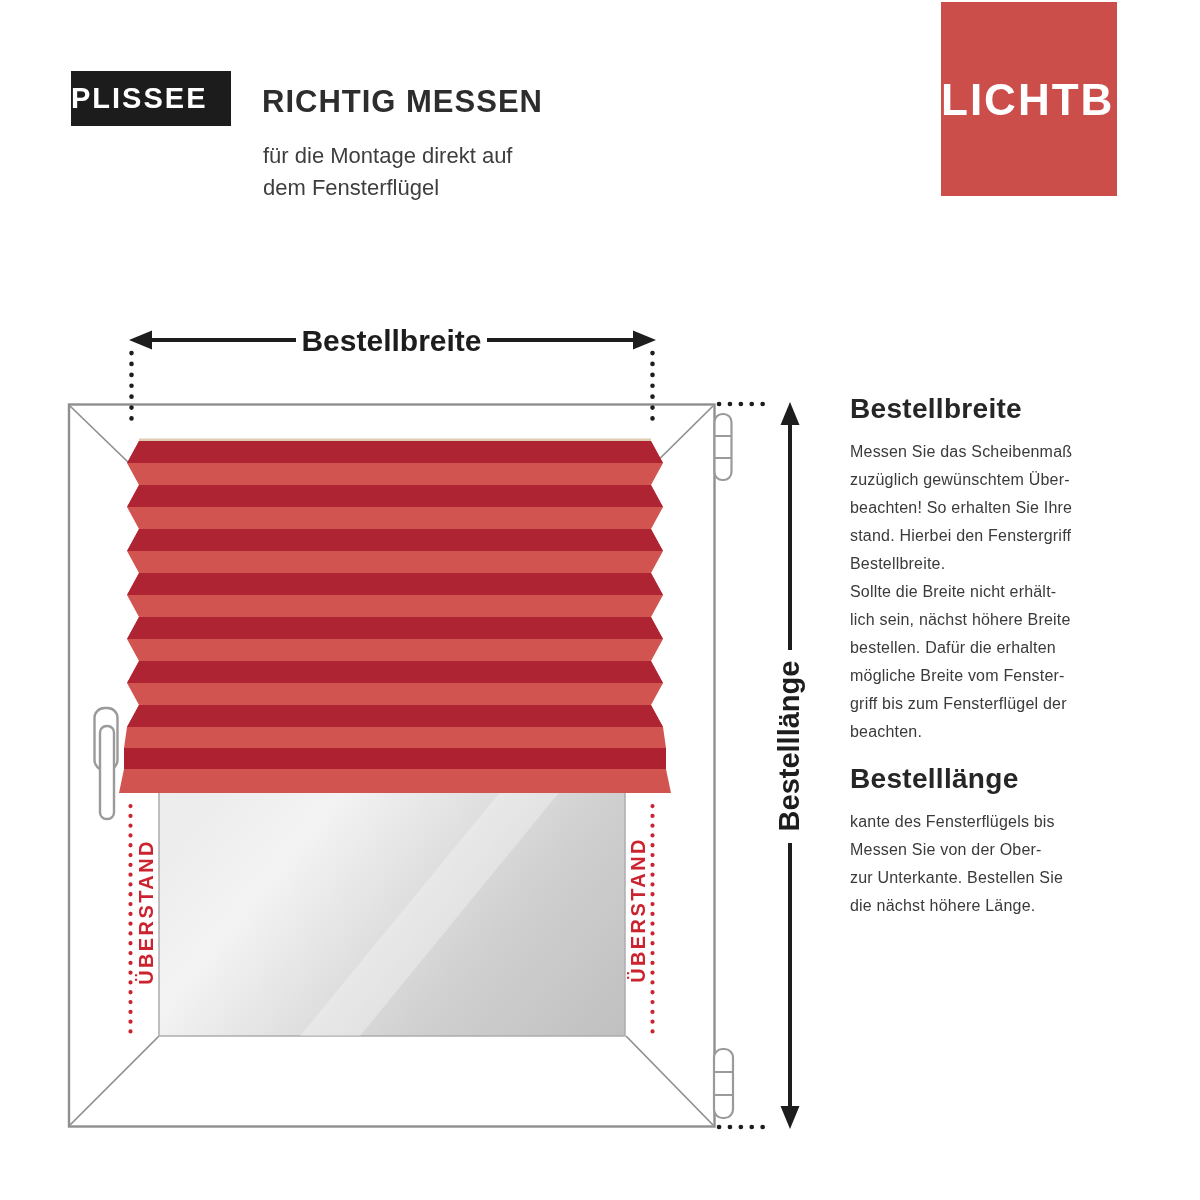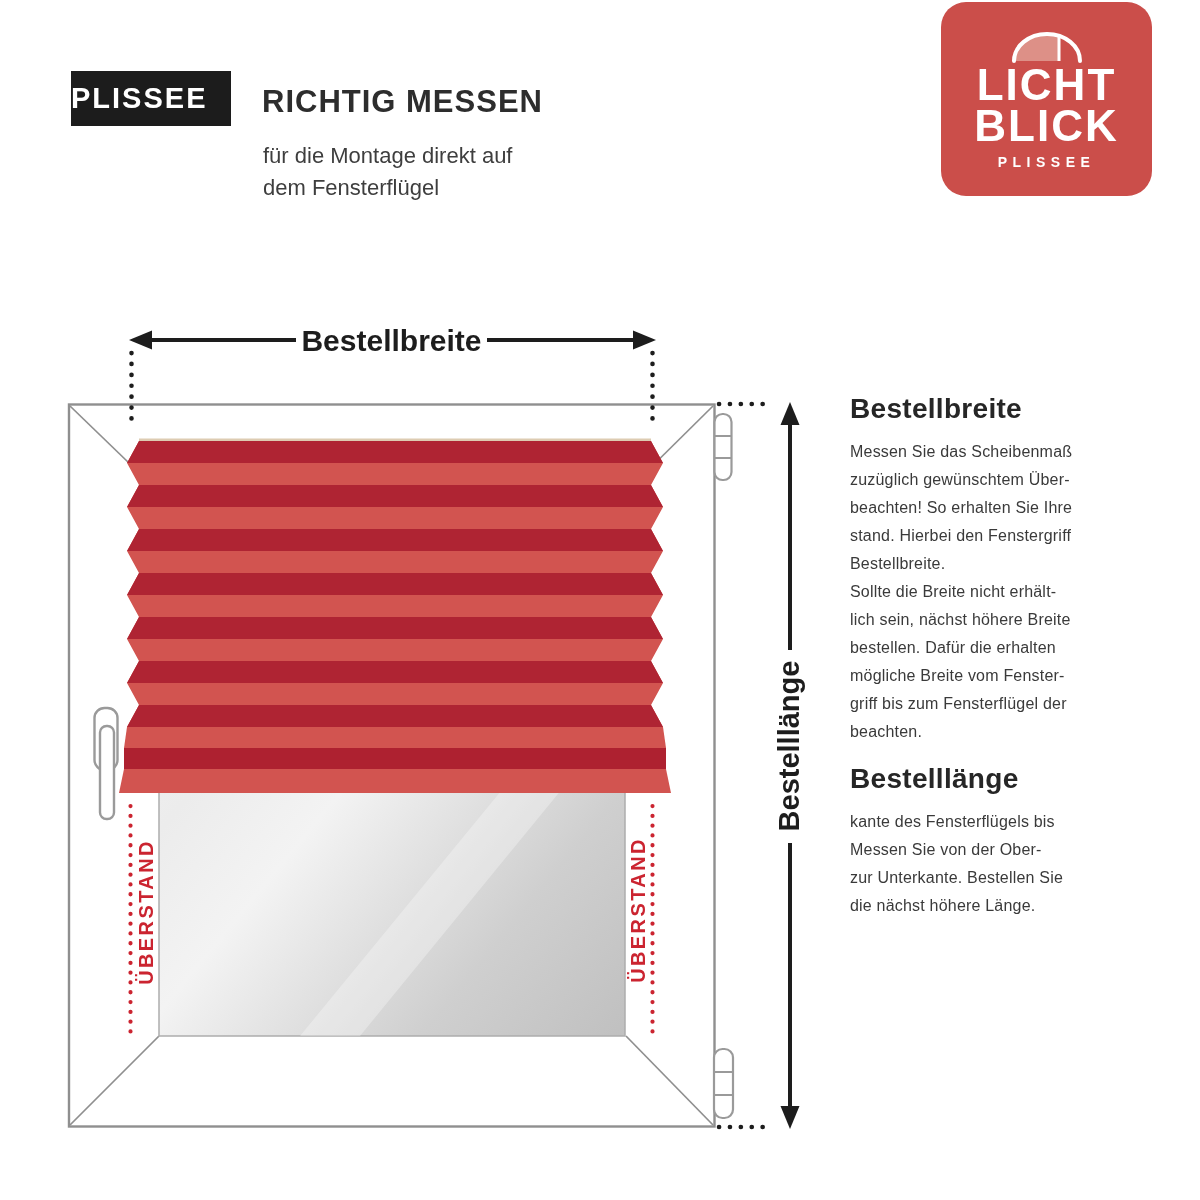--- a/index.html
+++ b/index.html
@@ -8,22 +8,22 @@
 
   
   .badge{position:absolute;left:71px;top:71px;width:160px;height:55px;background:#1c1c1c;
          color:#ffffff;display:flex;align-items:center;justify-content:flex-start;
          font-weight:bold;font-size:29px;letter-spacing:2px;}
   .title{position:absolute;left:262px;top:84px;font-size:31px;font-weight:bold;
          letter-spacing:1px;color:#2d2d2d;white-space:nowrap;}
   .subtitle{position:absolute;left:263px;top:140px;font-size:22px;color:#3e3e3e;line-height:32px;}
 
   
-  .logo{position:absolute;left:941px;top:2px;width:211px;height:194px;background:#cb4e4a;
-        display:flex;flex-direction:column;align-items:center;border-radius:25px;}
+  .logo{position:absolute;left:941px;top:2px;width:176px;height:194px;background:#cb4e4a;
+        display:flex;flex-direction:row;align-items:center;}
   .logo-awning{margin-top:25px;}
   .logo-word{color:#ffffff;font-weight:bold;font-size:44px;line-height:41px;letter-spacing:2px;}
   .logo-tagline{color:#ffffff;font-size:14px;letter-spacing:5.5px;margin-top:8px;font-weight:bold;}
 
   
   .diagram{position:absolute;left:60px;top:318px;width:760px;height:830px;}
   .diagram text{font-family:"Liberation Sans",sans-serif;}
   .arrow-label{font-size:30px;font-weight:bold;fill:#1d1d1d;}
   .overhang-label{font-size:20px;font-weight:bold;fill:#cb2430;letter-spacing:2.4px;}
   .frame-line{stroke:#8f8f8f;fill:none;}

